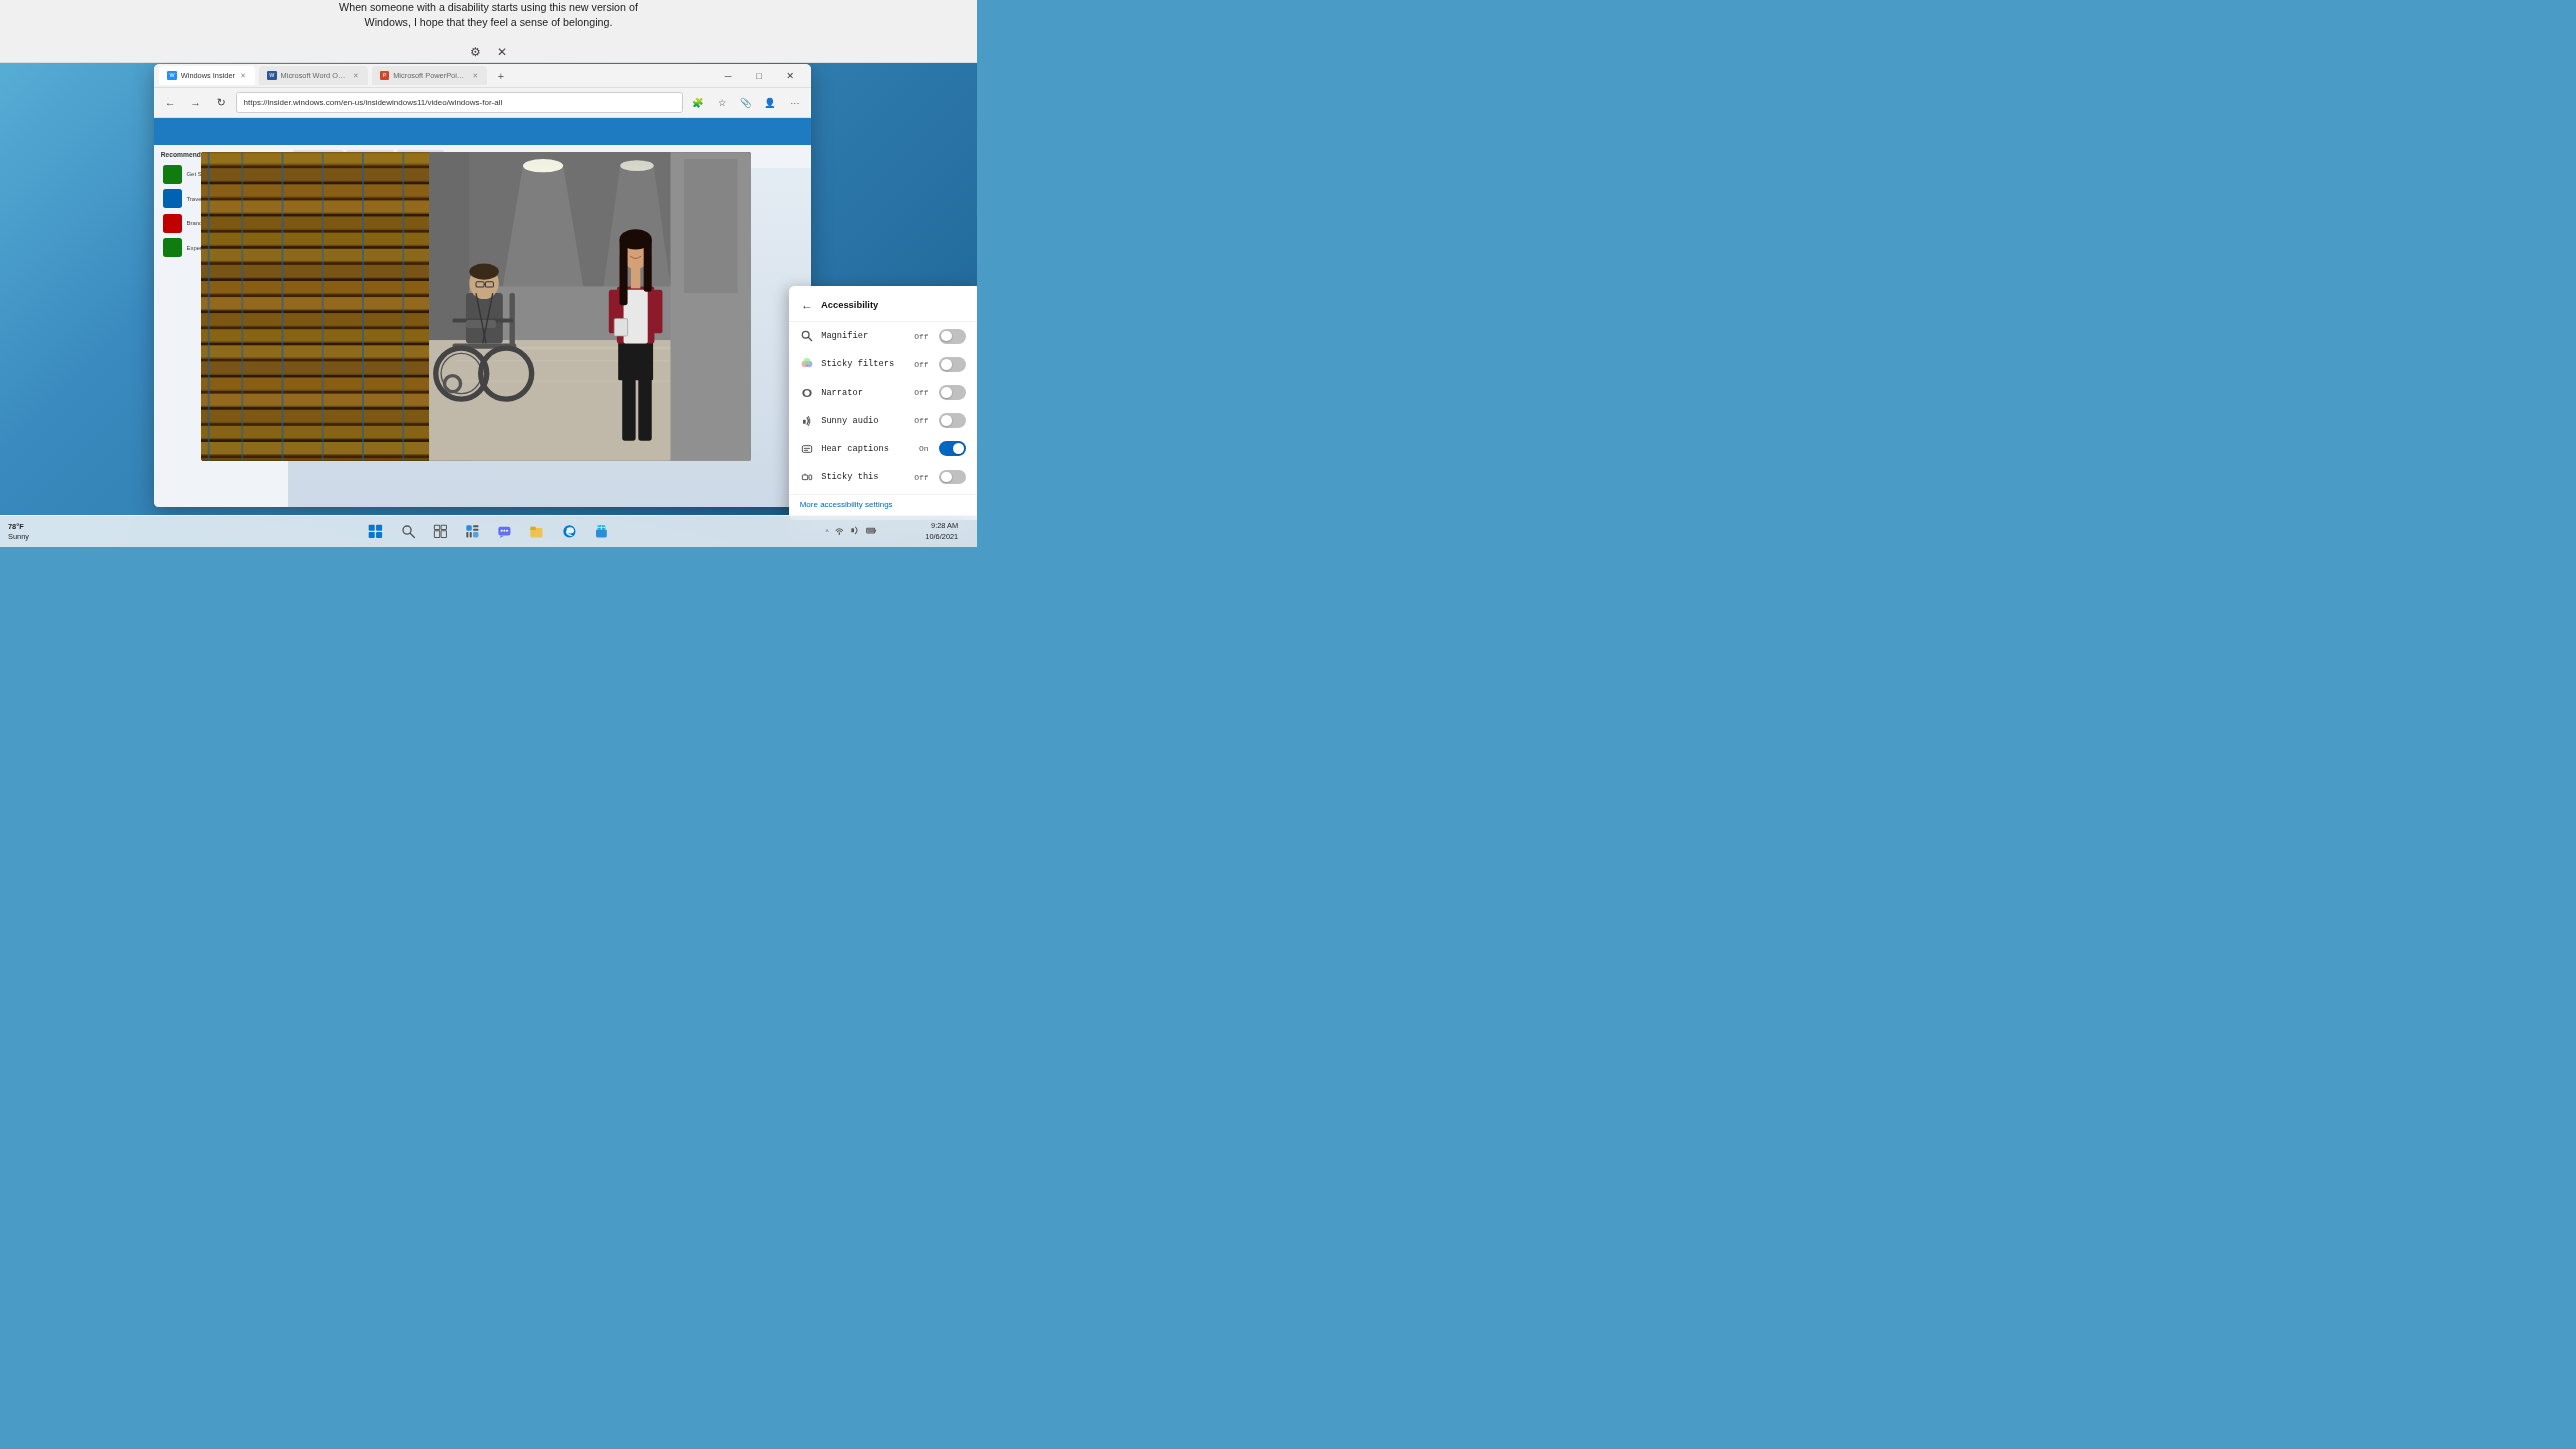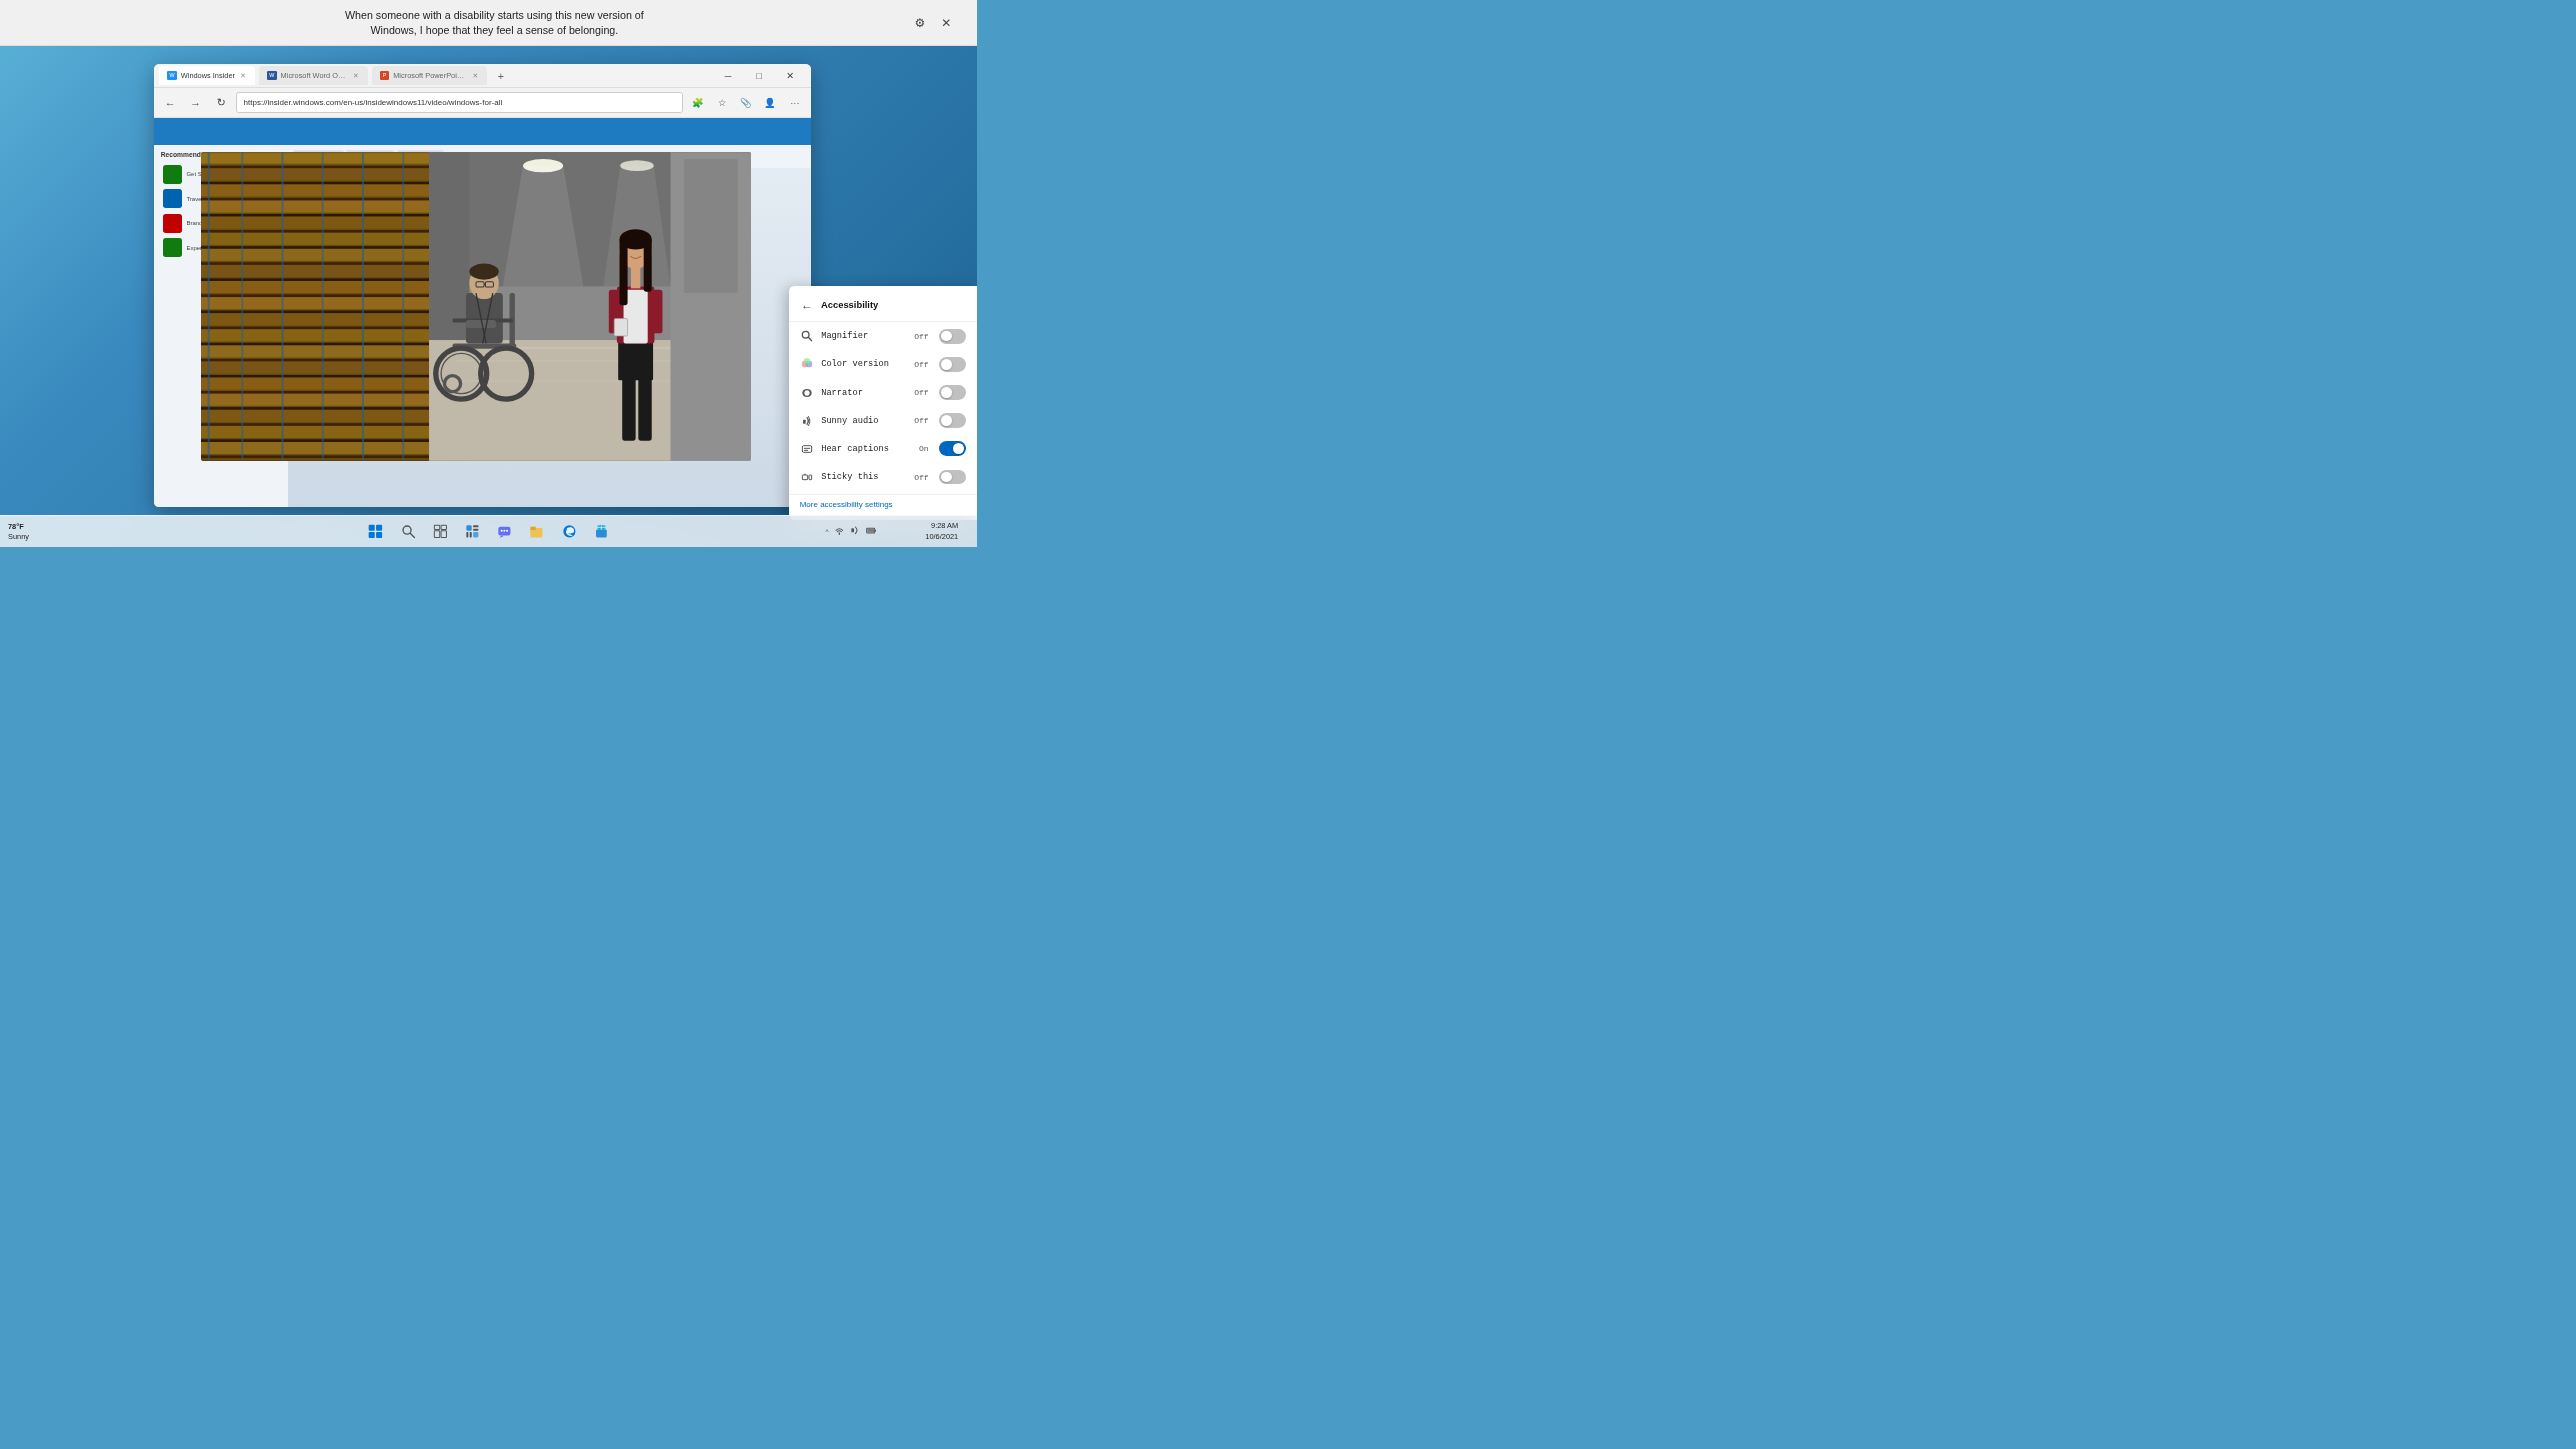--- a/index.html
+++ b/index.html
@@ -18,28 +18,29 @@
       inset: 0;
       background: linear-gradient(135deg, #5bb3d8 0%, #3a8abf 30%, #2e7aad 60%, #1a5f90 100%);
     }
 
     
     .notification-bar {
       position: absolute;
       top: 0;
       left: 0;
       right: 0;
-      height: 46px;
+      height: 63px;
       background: #f0f0f0;
       display: flex;
       align-items: center;
       justify-content: space-between;
       padding: 0 23px;
       border-bottom: 0.7px solid #ddd;
       z-index: 100;
+      flex-direction: column;
     }
     .notification-text {
       flex: 1;
       text-align: center;
       font-size: 10.7px;
       color: #222;
       line-height: 1.4;
     }
     .notification-icons {
       display: flex;
@@ -732,21 +733,21 @@
   </div>
 
   <div class="panel-row">
     <div class="panel-row-icon">
       <svg width="12" height="12" viewBox="0 0 18 18">
           <circle cx="6" cy="9" r="5" fill="#e88" opacity="0.7"></circle>
           <circle cx="12" cy="9" r="5" fill="#88e" opacity="0.7"></circle>
           <circle cx="9" cy="5" r="5" fill="#8e8" opacity="0.7"></circle>
         </svg>
     </div>
-    <span class="panel-row-label">Color version</span>
+    <span class="panel-row-label">Sticky filters</span>
     <span class="panel-row-status">Off</span>
     <div class="toggle-switch">
       <div class="toggle-track">
         <div class="toggle-thumb"></div>
       </div>
     </div>
   </div>
 
   <div class="panel-row">
     <div class="panel-row-icon">

